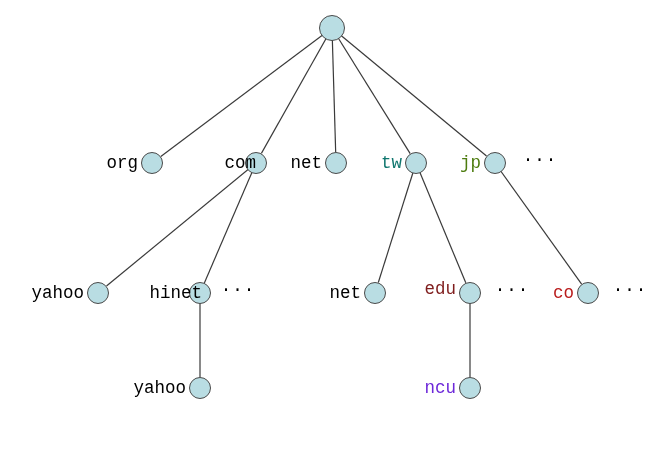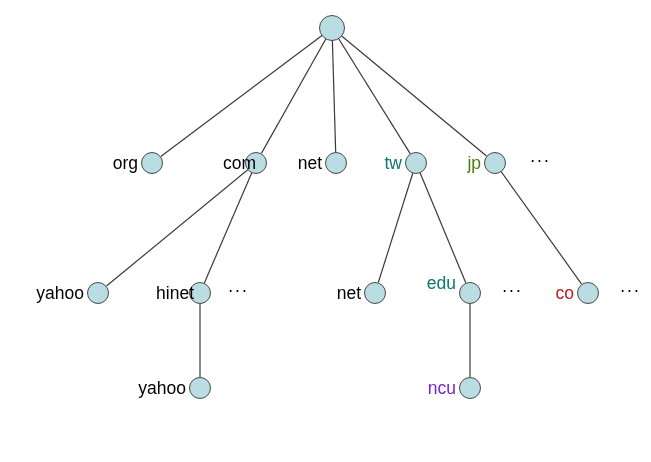--- a/index.html
+++ b/index.html
@@ -7,21 +7,21 @@
     margin: 0;
     padding: 0;
     background: #ffffff;
   }
   #canvas {
     position: relative;
     width: 651px;
     height: 462px;
     background: #ffffff;
     overflow: hidden;
-    font-family: Liberation Sans, sans-serif;
+    font-family: Liberation Mono, monospace;
   }
   #edge-layer {
     position: absolute;
     left: 0;
     top: 0;
     width: 651px;
     height: 462px;
   }
   .node {
     position: absolute;
@@ -74,25 +74,25 @@
     <div class="node-label" style="left: 256px; top: 164px; color: rgb(0, 0, 0);">com</div>
     <div class="node" style="left: 325px; top: 152px; width: 22px; height: 22px; background: rgb(185, 221, 227); border-color: rgb(74, 74, 74);"></div>
     <div class="node-label" style="left: 322px; top: 164px; color: rgb(0, 0, 0);">net</div>
     <div class="node" style="left: 405px; top: 152px; width: 22px; height: 22px; background: rgb(185, 221, 227); border-color: rgb(74, 74, 74);"></div>
     <div class="node-label" style="left: 402px; top: 164px; color: #0f766e;">tw</div>
     <div class="node" style="left: 484px; top: 152px; width: 22px; height: 22px; background: rgb(185, 221, 227); border-color: rgb(74, 74, 74);"></div>
     <div class="node-label" style="left: 481px; top: 164px; color: #4d7c0f;">jp</div>
     <div class="node" style="left: 87px; top: 282px; width: 22px; height: 22px; background: rgb(185, 221, 227); border-color: rgb(74, 74, 74);"></div>
     <div class="node-label" style="left: 84px; top: 294px; color: rgb(0, 0, 0);">yahoo</div>
     <div class="node" style="left: 189px; top: 282px; width: 22px; height: 22px; background: rgb(185, 221, 227); border-color: rgb(74, 74, 74);"></div>
-    <div class="node-label" style="left: 194px; top: 294px; color: rgb(0, 0, 0);">hinet</div>
+    <div class="node-label" style="left: 202px; top: 294px; color: rgb(0, 0, 0);">hinet</div>
     <div class="node" style="left: 364px; top: 282px; width: 22px; height: 22px; background: rgb(185, 221, 227); border-color: rgb(74, 74, 74);"></div>
     <div class="node-label" style="left: 361px; top: 294px; color: rgb(0, 0, 0);">net</div>
     <div class="node" style="left: 459px; top: 282px; width: 22px; height: 22px; background: rgb(185, 221, 227); border-color: rgb(74, 74, 74);"></div>
-    <div class="node-label" style="left: 456px; top: 284px; color: #0f766e;">edu</div>
+    <div class="node-label" style="left: 456px; top: 290px; color: #7f1d1d;">edu</div>
     <div class="node" style="left: 577px; top: 282px; width: 22px; height: 22px; background: rgb(185, 221, 227); border-color: rgb(74, 74, 74);"></div>
     <div class="node-label" style="left: 574px; top: 294px; color: #b91c1c;">co</div>
     <div class="node" style="left: 189px; top: 377px; width: 22px; height: 22px; background: rgb(185, 221, 227); border-color: rgb(74, 74, 74);"></div>
     <div class="node-label" style="left: 186px; top: 389px; color: rgb(0, 0, 0);">yahoo</div>
     <div class="node" style="left: 459px; top: 377px; width: 22px; height: 22px; background: rgb(185, 221, 227); border-color: rgb(74, 74, 74);"></div>
     <div class="node-label" style="left: 456px; top: 389px; color: #6d28d9;">ncu</div>
     <div class="ellipsis" style="left: 540px; top: 161px; color: rgb(0, 0, 0);">···</div>
     <div class="ellipsis" style="left: 238px; top: 291px; color: rgb(0, 0, 0);">···</div>
     <div class="ellipsis" style="left: 512px; top: 291px; color: rgb(0, 0, 0);">···</div>
     <div class="ellipsis" style="left: 630px; top: 291px; color: rgb(0, 0, 0);">···</div>

